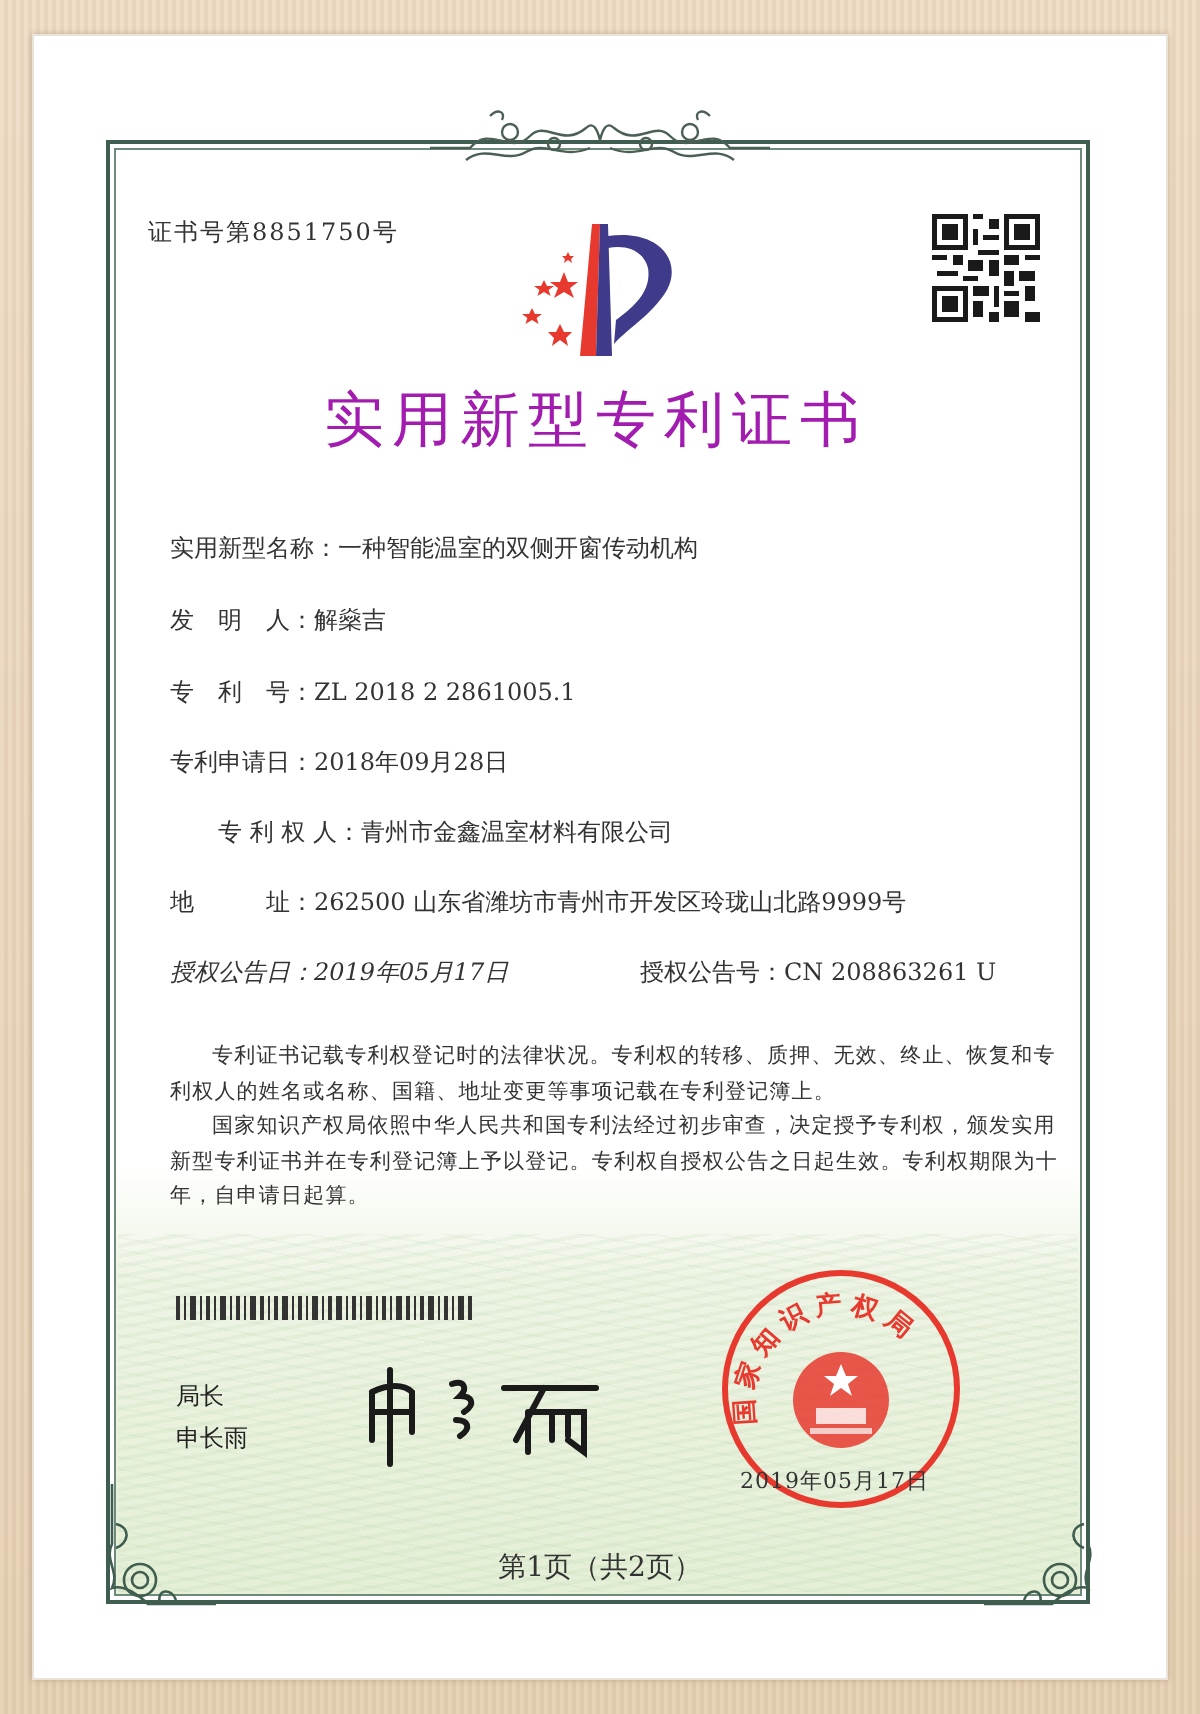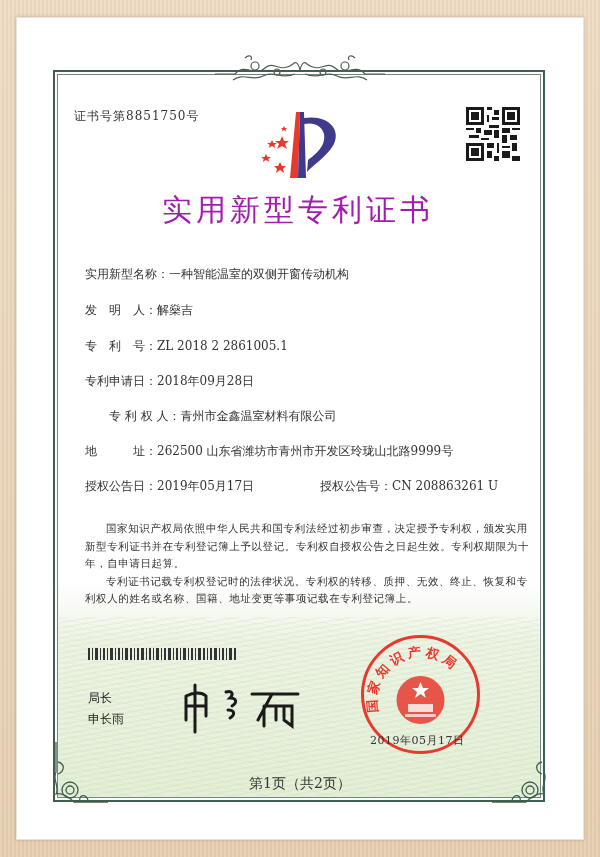--- a/index.html
+++ b/index.html
@@ -55,21 +55,21 @@
     position: absolute; left: 85px; font-size: 12px; color: #333; white-space: nowrap;
   }
   .field .lbl { display: inline-block; }
   .field .val { display: inline-block; }
   .f1 { top: 266px; }
   .f2 { top: 302px; }
   .f3 { top: 338px; }
   .f4 { top: 373px; }
   .f5 { top: 408px; margin-left: 24px; }
   .f6 { top: 443px; }
-  .f7 { top: 478px; }
+  .f7 { top: 478px; font-style: italic; }
   .f7b { position: absolute; left: 300px; top: 478px; font-size: 12px; color: #333; white-space: nowrap; margin-left: 20px; }
 
   .body-text {
     position: absolute; left: 85px; width: 445px; top: 520px;
     font-size: 10.5px; line-height: 17.5px; color: #333; letter-spacing: 0.6px;
   }
   .body-text p { text-indent: 2em; }
 
   .barcode { position: absolute; left: 88px; top: 648px; width: 148px; height: 12px; }
   .director {
@@ -206,22 +206,22 @@
   <span class="lbl">地　　　址：</span><span class="val">262500 山东省潍坊市青州市开发区玲珑山北路9999号</span>
 </div>
 <div class="field f7">
   <span class="lbl">授权公告日：</span><span class="val">2019年05月17日</span>
 </div>
 <div class="f7b">
   <span>授权公告号：</span><span>CN 208863261 U</span>
 </div>
 
 <div class="body-text">
+  <p>专利证书记载专利权登记时的法律状况。专利权的转移、质押、无效、终止、恢复和专利权人的姓名或名称、国籍、地址变更等事项记载在专利登记簿上。</p>
   <p>国家知识产权局依照中华人民共和国专利法经过初步审查，决定授予专利权，颁发实用新型专利证书并在专利登记簿上予以登记。专利权自授权公告之日起生效。专利权期限为十年，自申请日起算。</p>
-  <p>专利证书记载专利权登记时的法律状况。专利权的转移、质押、无效、终止、恢复和专利权人的姓名或名称、国籍、地址变更等事项记载在专利登记簿上。</p>
 </div>
 
 <svg class="barcode" viewBox="0 0 148 12" preserveAspectRatio="none">
   <g fill="#333">
     <rect x="0" y="0" width="2" height="12"></rect>
       <rect x="4" y="0" width="1" height="12"></rect>
       <rect x="7" y="0" width="3" height="12"></rect>
     <rect x="12" y="0" width="1" height="12"></rect>
       <rect x="15" y="0" width="2" height="12"></rect>
       <rect x="19" y="0" width="1" height="12"></rect>

